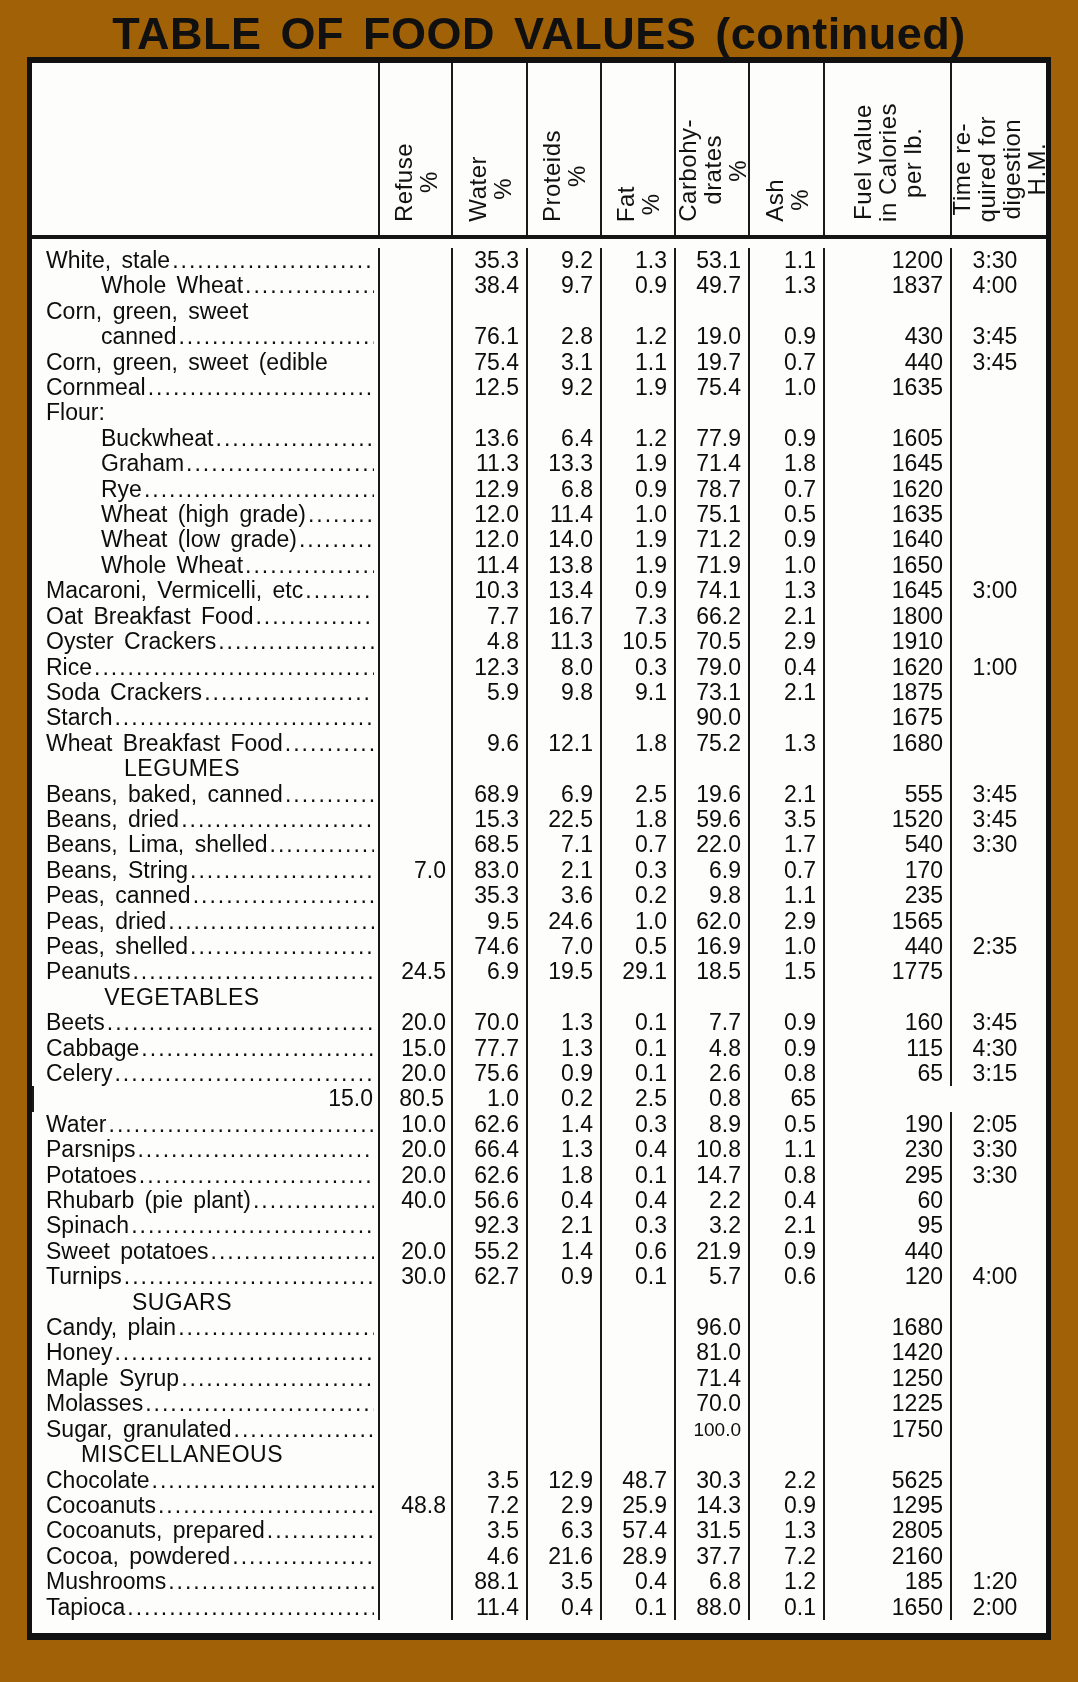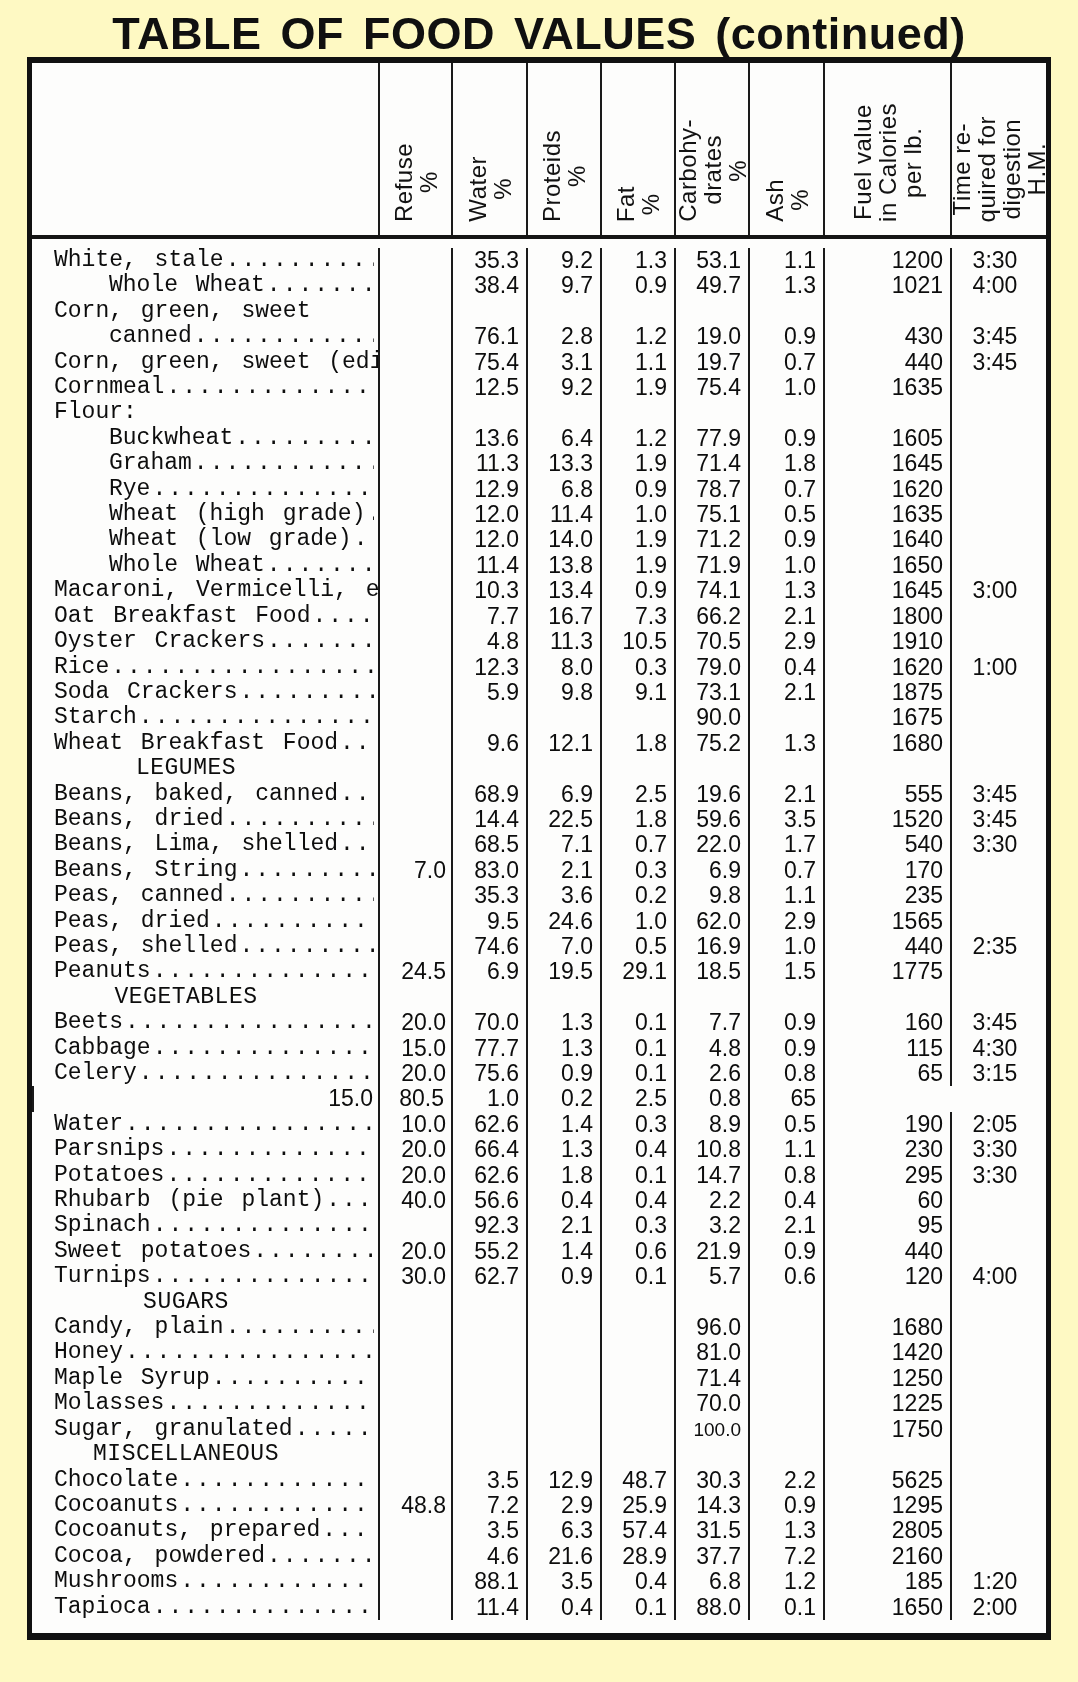--- a/index.html
+++ b/index.html
@@ -4,21 +4,21 @@
 <style>
   html, body {
     margin: 0;
     padding: 0;
     background: #ffffff;
   }
   .page {
     position: relative;
     width: 1078px;
     height: 1682px;
-    background: #fef9c3;
+    background: #a16207;
     color: #0d0d0d;
     font-family: "Liberation Sans", "DejaVu Sans", sans-serif;
     overflow: hidden;
   }
   .title {
     position: absolute;
     top: 8px;
     left: 0;
     width: 100%;
     text-align: center;
@@ -70,23 +70,22 @@
   }
   
   .table-body {
     padding-top: 9px;
     padding-bottom: 13px;
   }
   .row .cell {
     box-sizing: border-box;
   }
   .name-cell {
-    padding-left: 22px;
+    padding-left: 14px;
     overflow: hidden;
-    font-family: Liberation Mono, monospace;
   }
   .line {
     display: flex;
     align-items: baseline;
     line-height: 25.4px;
     font-size: 23px;
     word-spacing: 4px;
     white-space: nowrap;
   }
   .line.indent1 { padding-left: 55px; }
@@ -214,21 +213,21 @@
           <div class="cell val-cell col3">
             <span class="val">0.9</span>
           </div>
           <div class="cell val-cell col4">
             <span class="val">49.7</span>
           </div>
           <div class="cell val-cell col5">
             <span class="val">1.3</span>
           </div>
           <div class="cell val-cell col6 fuel-cell">
-            <span class="val">1021</span>
+            <span class="val">1837</span>
           </div>
           <div class="cell val-cell col7 time-cell">
             <span class="val">4:00</span>
           </div>
         </div>
         <div class="grid-row row">
           <div class="cell name-cell">
             <div class="line indent0">
               <span>Corn, green, sweet</span>
             </div>
@@ -737,21 +736,21 @@
         </div>
         <div class="grid-row row">
           <div class="cell name-cell">
             <div class="line indent0">
               <span>Beans, dried</span>
               <span class="dots"></span>
             </div>
           </div>
           <div class="cell val-cell col0"></div>
           <div class="cell val-cell col1">
-            <span class="val">14.4</span>
+            <span class="val">15.3</span>
           </div>
           <div class="cell val-cell col2">
             <span class="val">22.5</span>
           </div>
           <div class="cell val-cell col3">
             <span class="val">1.8</span>
           </div>
           <div class="cell val-cell col4">
             <span class="val">59.6</span>
           </div>

